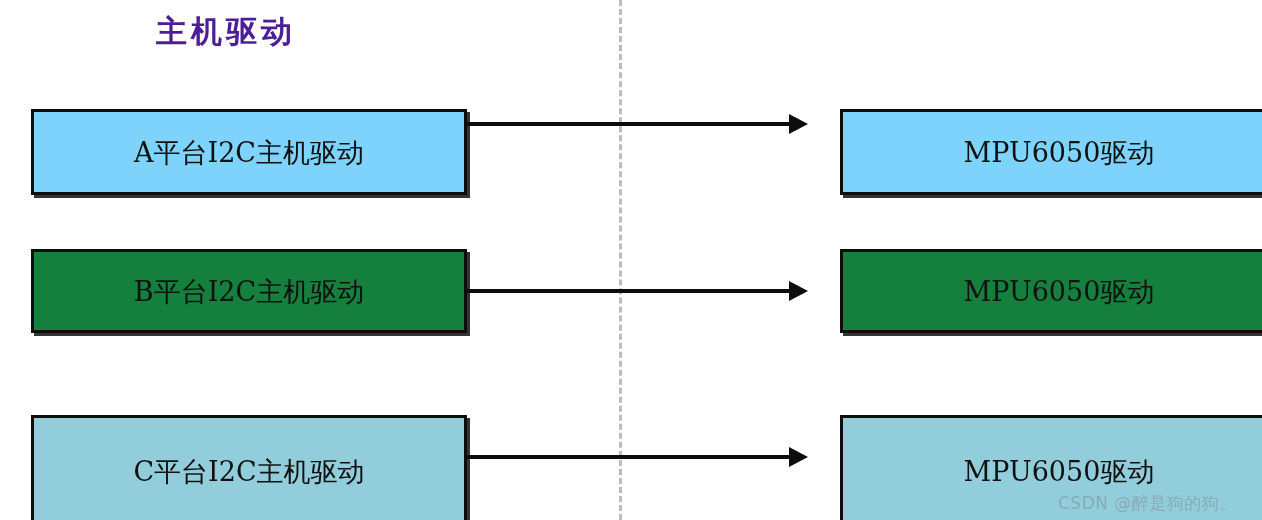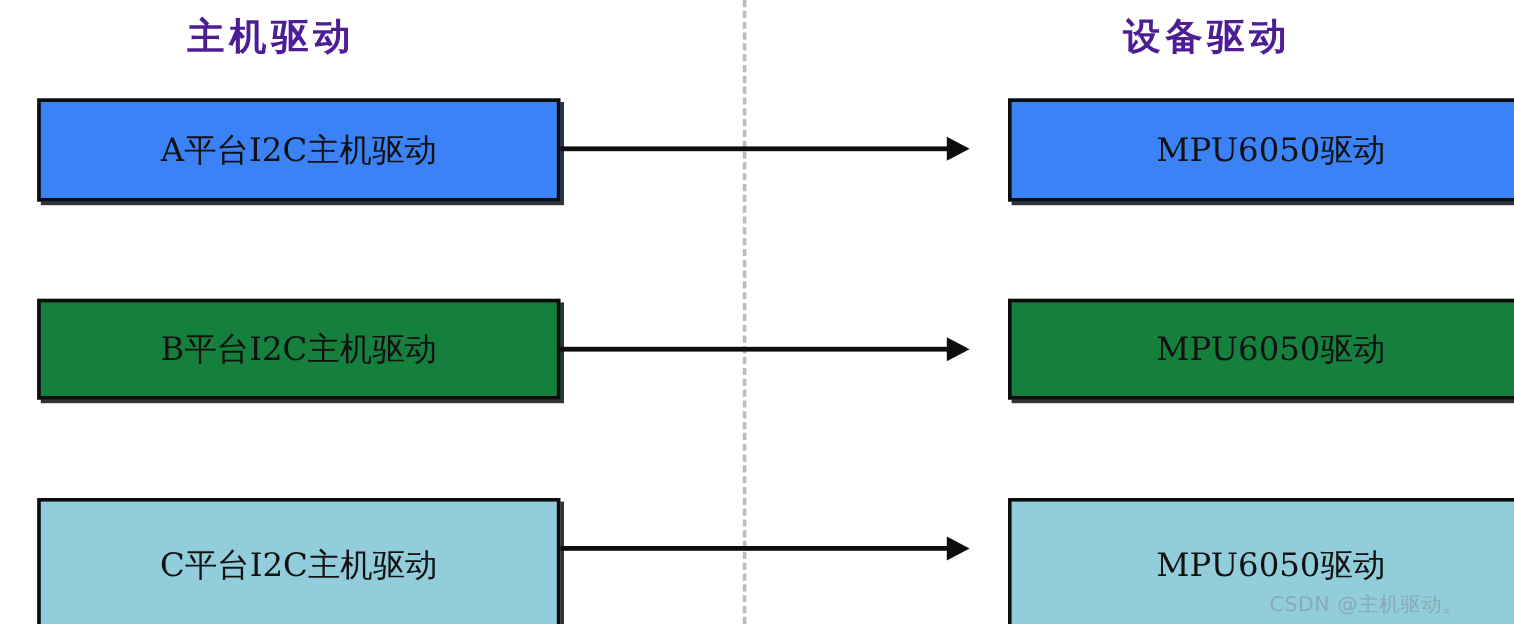--- a/index.html
+++ b/index.html
@@ -65,21 +65,21 @@
     line-height: 1;
   }
 
   .node.host   { left: 31px;  width: 436px; }
   .node.device { left: 840px; width: 438px; }
 
   .row-1 { top: 82px;  height: 86px; }
   .row-2 { top: 249px; height: 84px; }
   .row-3 { top: 415px; height: 112px; }
 
-  .fill-purple { background: #3b82f6; }
+  .fill-purple { background: #7dd3fc; margin-top: 27px; }
   .fill-green  { background: #15803d; }
   .fill-blue   { background: #92cddc; }
 
   
   .connector {
     position: absolute;
     left: 467px;
     width: 340px;
     height: 20px;
   }
@@ -118,21 +118,20 @@
     pointer-events: none;
   }
 </style>
 </head>
 <body>
 
 <div id="canvas">
 
   <div class="col-title" id="title-host">主机驱动</div>
 
-  <div class="col-title" id="title-device">设备驱动</div>
 
   <div class="divider"></div>
 
   <div class="node host row-1 fill-purple">
     <span class="node-label">A平台I2C主机驱动</span>
   </div>
 
   <div class="connector" id="connector-1">
     <div class="shaft"></div>
     <div class="head"></div>
@@ -161,15 +160,15 @@
 
   <div class="connector" id="connector-3">
     <div class="shaft"></div>
     <div class="head"></div>
   </div>
 
   <div class="node device row-3 fill-blue">
     <span class="node-label">MPU6050驱动</span>
   </div>
 
-  <div class="watermark">CSDN @主机驱动。</div>
+  <div class="watermark">CSDN @醉是狗的狗。</div>
 
 </div>
 
 </body></html>

